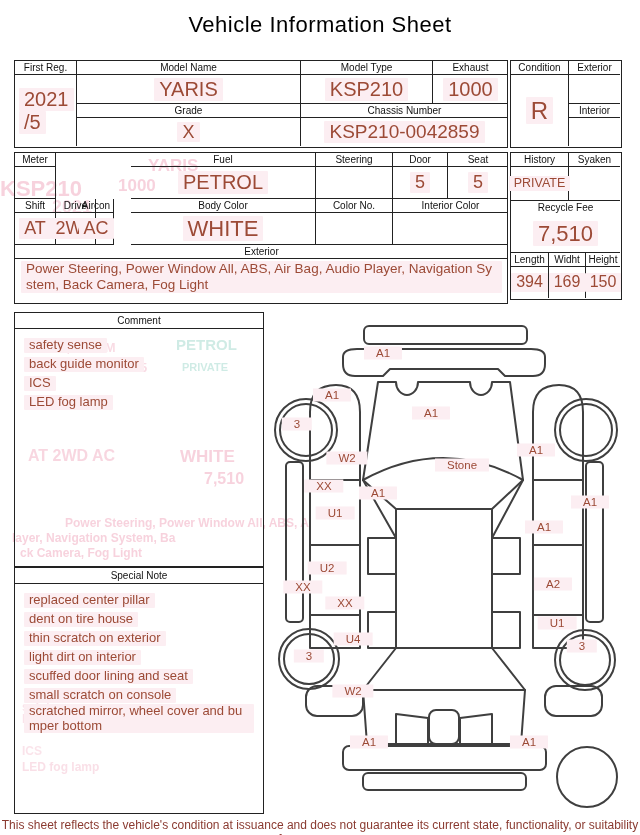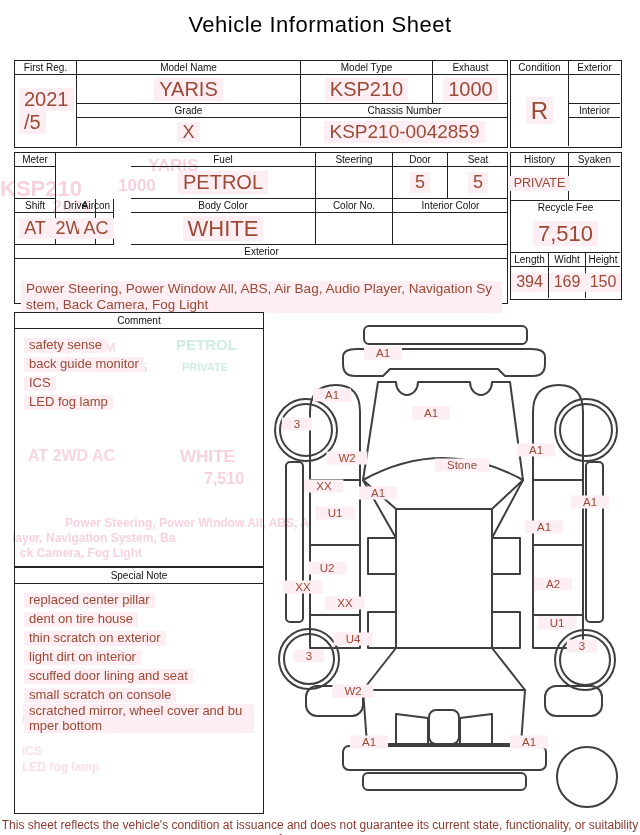--- a/index.html
+++ b/index.html
@@ -27,21 +27,21 @@
   .cl.nol{border-bottom:none;}
   .cv{display:flex;align-items:center;justify-content:center;height:calc(100% - 14px);}
   .cv.colv{flex-direction:column;align-items:flex-start;padding-left:4px;gap:0;}
   .hl{background:var(--hlt);color:var(--val);padding:0 5px;display:inline-block;
       line-height:1.15;border-radius:1px;}
   .hl:empty{display:none;}
   .fs20{font-size:20px;} .fs19{font-size:19px;} .fs18{font-size:18px;}
   .fs22{font-size:22px;} .fs24{font-size:24px;} .fs14{font-size:14px;}
   .fs16{font-size:16px;} .fs12{font-size:12.5px;}
   .equip-text{padding:2px 6px;text-align:left;}
-  .equip-text .hl{font-size:13.5px;line-height:16px;word-break:break-all;text-align:left;margin-top:20px;}
+  .equip-text .hl{font-size:13.5px;line-height:16px;word-break:break-all;text-align:left;}
   .bhead{height:16px;box-sizing:border-box;border-bottom:1px solid var(--line);
          font-size:10px;color:#111;text-align:center;padding-top:2px;}
   .blines{padding:6px 9px;}
   .tline{margin:0 0 1px 0;}
   .tline .hl{font-size:13px;line-height:14.5px;}
   #note-lines .tline .hl{word-break:break-all;}
   
   #diagram{position:absolute;left:268px;top:312px;width:372px;height:500px;z-index:1;}
   #diagram svg{position:absolute;left:0;top:0;}
   #diagram-labels{position:absolute;inset:0;}

